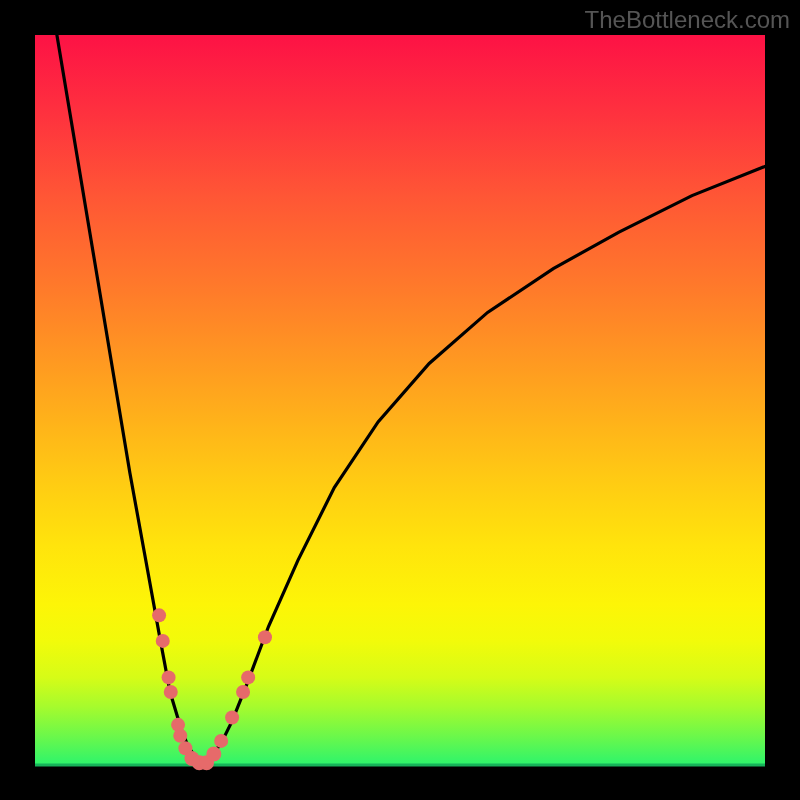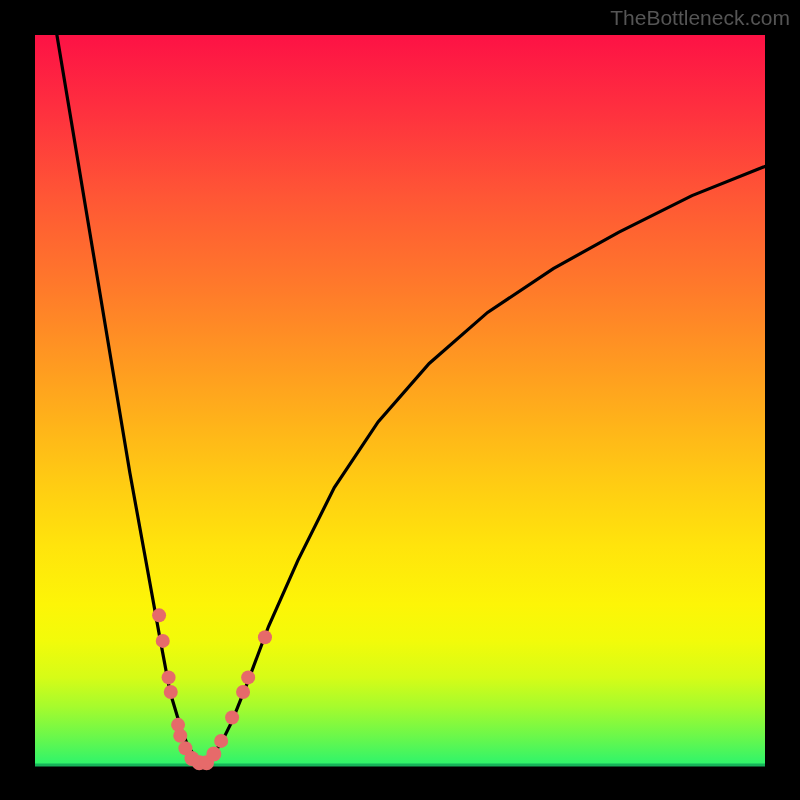--- a/index.html
+++ b/index.html
@@ -39,21 +39,21 @@
       #a6fb2d 92%,
       #6cf84a 96%,
       #2df46c 100%
     );
   }
   .watermark {
     position: absolute;
     top: 6px;
     right: 10px;
     color: #555555;
-    font-size: 21px;
+    font-size: 24px;
     font-weight: 400;
     font-family: Arial, Helvetica, sans-serif;
     letter-spacing: 0px;
     user-select: none;
   }
   svg.curve-layer {
     position: absolute;
     left: 0;
     top: 0;
     width: 730px;

